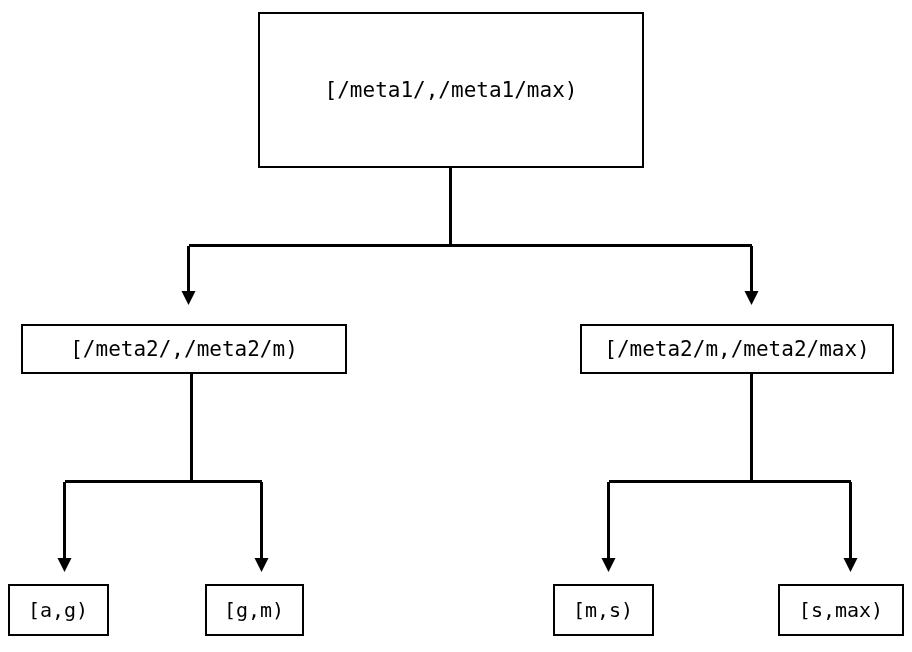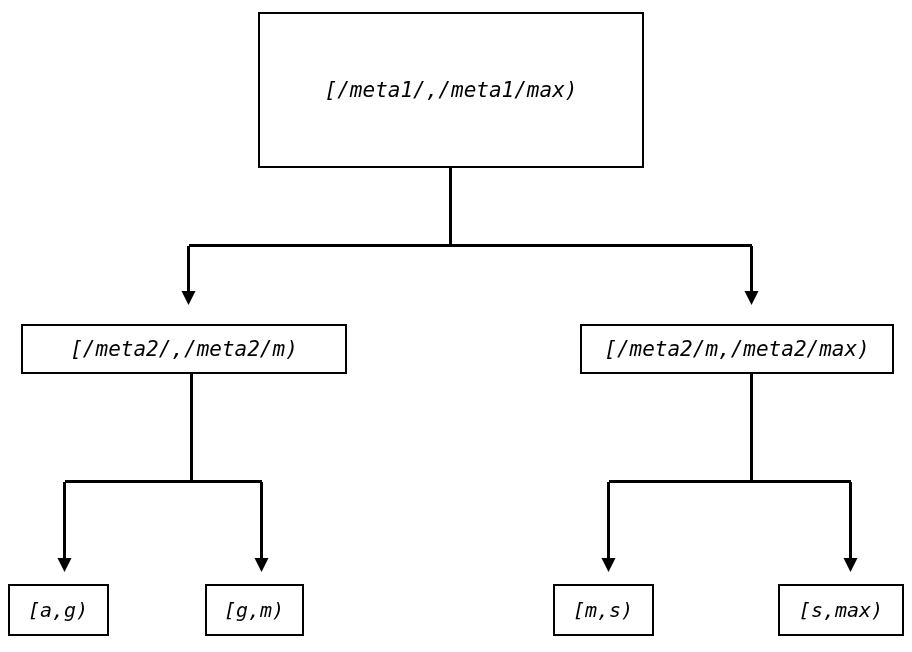--- a/index.html
+++ b/index.html
@@ -11,21 +11,20 @@
     width: 912px;
     height: 652px;
     overflow: hidden;
     font-family: "DejaVu Sans Mono", "Liberation Mono", monospace;
   }
   #diagram-root {
     position: relative;
     width: 912px;
     height: 652px;
     background: #ffffff;
-    font-style: italic;
   }
   #tree-svg {
     position: absolute;
     left: 0;
     top: 0;
     width: 912px;
     height: 652px;
     display: block;
   }
   .node-box {

